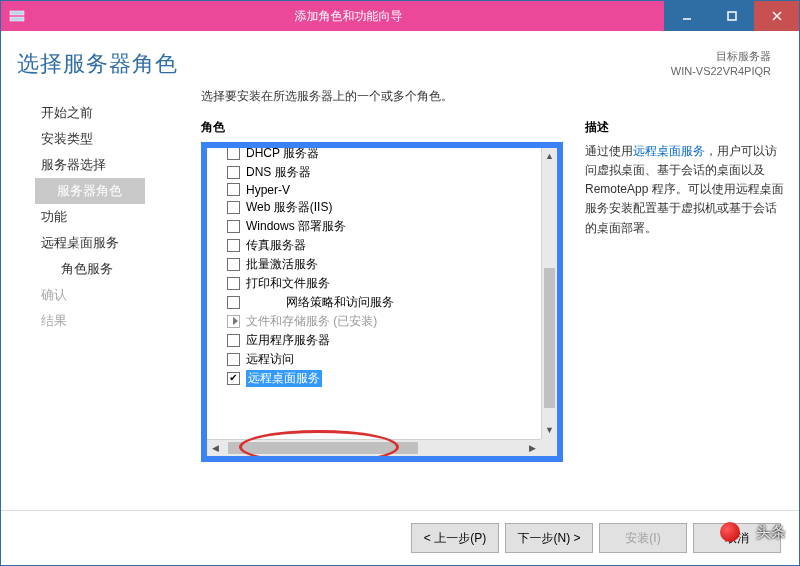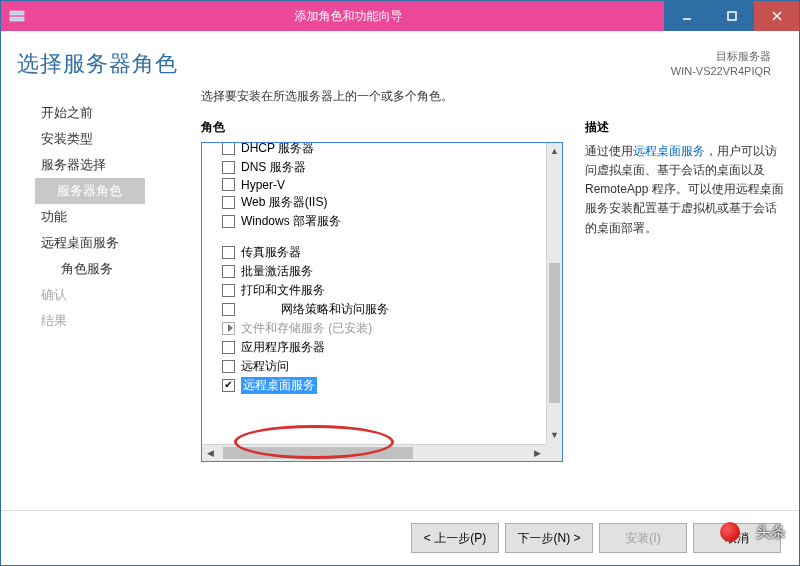--- a/index.html
+++ b/index.html
@@ -106,21 +106,21 @@
   }
   .instruction {
     color: #333;
     padding: 0 0 14px 0;
     font-size: 12px;
   }
   .columns { display: flex; gap: 22px; }
   .roles-col { flex: 1; }
   .col-header { font-weight: bold; margin-bottom: 6px; font-size:12px;}
   .listbox {
-    border: 1px solid #3b82f6;
+    border: 6px solid #3b82f6;
     height: 320px;
     position: relative;
     overflow: hidden;
     background: #fff;
   }
   .list-inner {
     position: absolute;
     top: -8px;
     left: 0; right: 16px;
     padding: 4px 6px 4px 20px;
@@ -309,21 +309,21 @@
                     <span class="role-label">Hyper-V</span>
                   </div>
                   <div class="role-row" style="position: relative;">
                     <span class="chk"></span>
                     <span class="role-label">Web 服务器(IIS)</span>
                   </div>
                   <div class="role-row" style="position: relative;">
                     <span class="chk"></span>
                     <span class="role-label">Windows 部署服务</span>
                   </div>
-                  <div class="role-row" style="position: relative; margin-top: 12px;">
+                  <div class="role-row" style="position: relative;">
                     <span class="chk"></span>
                     <span class="role-label">传真服务器</span>
                   </div>
                   <div class="role-row" style="position: relative;">
                     <span class="chk"></span>
                     <span class="role-label">批量激活服务</span>
                   </div>
                   <div class="role-row" style="position: relative;">
                     <span class="chk"></span>
                     <span class="role-label">打印和文件服务</span>

